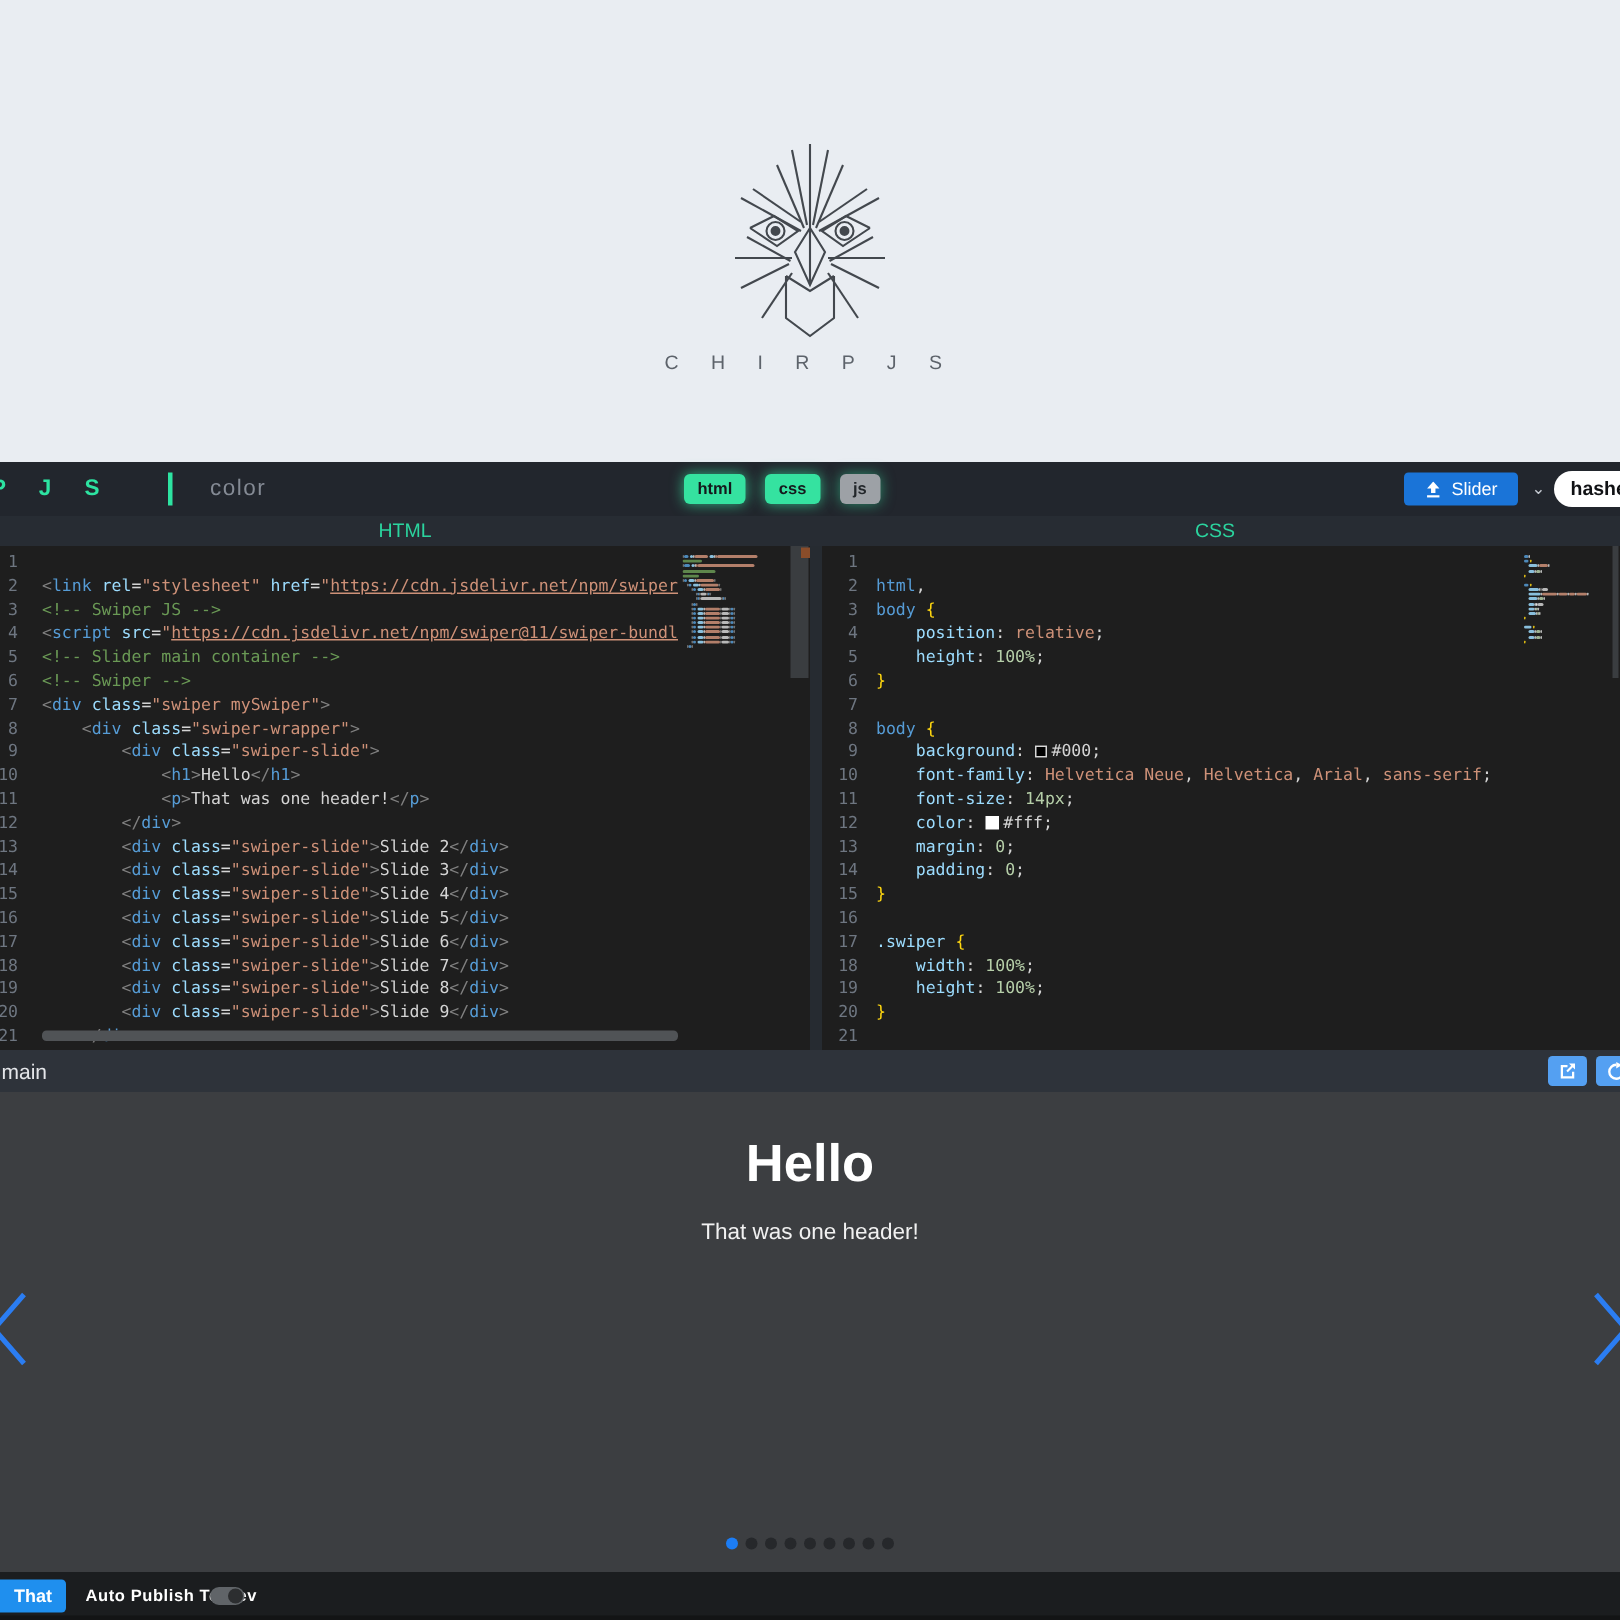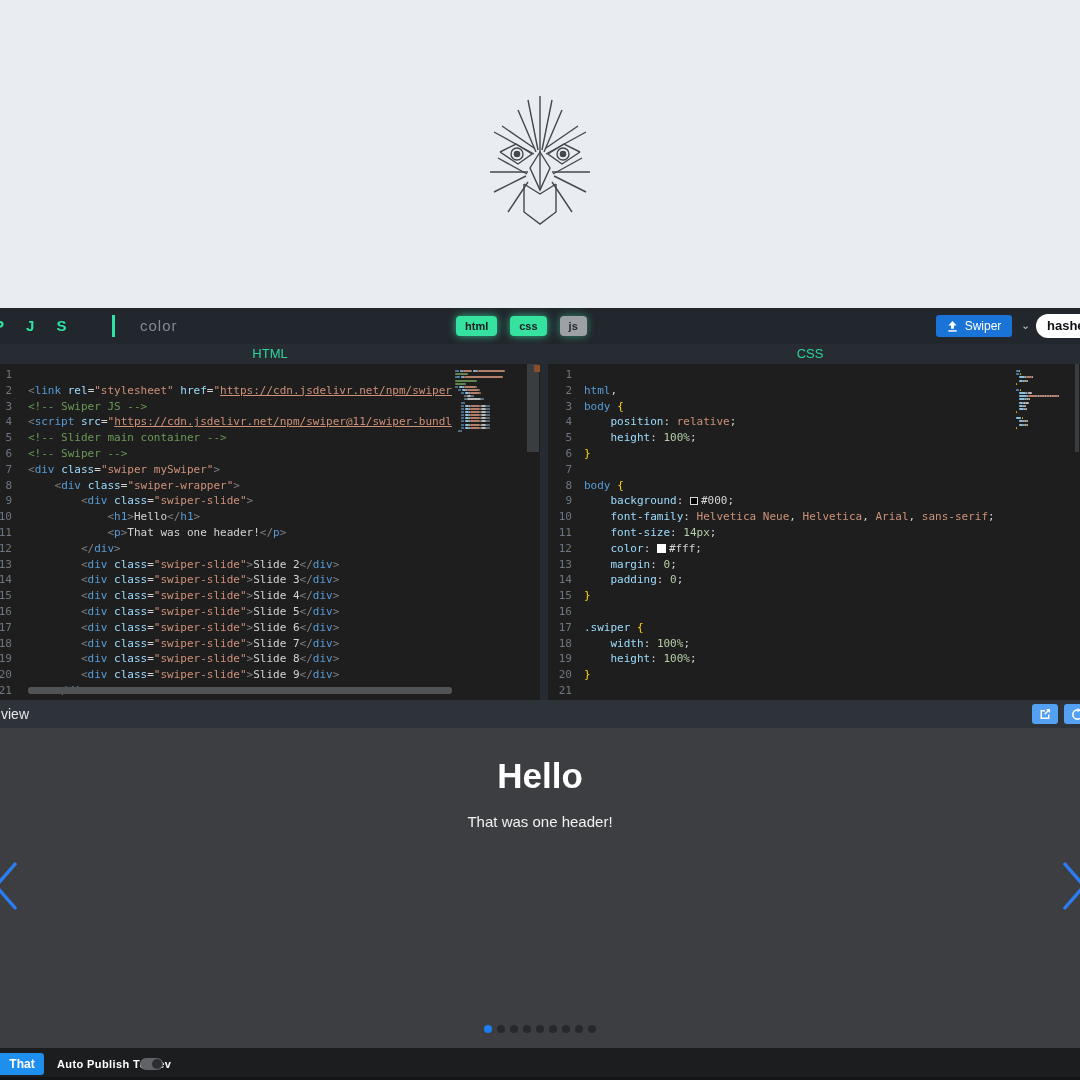--- a/index.html
+++ b/index.html
@@ -120,37 +120,38 @@
       <line x1="110" y1="78" x2="72" y2="78"></line>
       <line x1="18" y1="64" x2="47" y2="80"></line>
       <line x1="102" y1="64" x2="73" y2="80"></line>
       <line x1="14" y1="98" x2="46" y2="82"></line>
       <line x1="106" y1="98" x2="74" y2="82"></line>
       <line x1="28" y1="118" x2="48" y2="88"></line>
       <line x1="92" y1="118" x2="72" y2="88"></line>
       <path d="M44 90 L44 118 L60 130 L76 118 L76 90"></path>
       <path d="M44 90 L60 100 L76 90"></path>
     </svg>
+    <div class="brand">C H I R P J S</div>
   </div>
 
   <div class="toolbar">
     <div class="logo-text">P J S</div>
     <div class="tb-divider"></div>
     <div class="project-name">color</div>
     <div class="tabs">
       <div class="tab active">html</div>
       <div class="tab active">css</div>
       <div class="tab idle">js</div>
     </div>
     <div class="publish-btn">
       <svg width="11" height="11" viewBox="0 0 12 12">
         <path d="M6 0 L10.5 5 H7.6 V8.4 H4.4 V5 H1.5 Z" fill="#ffffff"></path>
         <rect x="1.5" y="10" width="9" height="1.6" fill="#ffffff"></rect>
       </svg>
-      <span>Swiper</span>
+      <span>Slider</span>
     </div>
     <div class="user-chev">⌄</div>
     <div class="user-pill">hashem</div>
   </div>
 
   <div class="ed-headers">
     <div class="ed-title left">HTML</div>
     <div class="ed-title right">CSS</div>
   </div>
 
@@ -258,21 +259,21 @@
         <div class="mini-line"><span style="width: 3px;"></span><span style="width: 4px; background: rgb(156, 220, 254);"></span><span style="width: 1px; background: rgb(212, 212, 212);"></span><span style="width: 3px; background: rgb(181, 206, 168);"></span><span style="width: 1px; background: rgb(212, 212, 212);"></span></div>
         <div class="mini-line"><span style="width: 1px; background: rgb(255, 215, 16);"></span></div>
         <div class="mini-line"></div>
       </div>
     <div class="vscroll">
       <div class="vthumb"></div>
     </div>
   </div>
 
   <div class="viewbar">
-    <div class="viewbar-label">view</div>
+    <div class="viewbar-label">main</div>
     <div class="vb-btn open">
       <svg width="12" height="12" viewBox="0 0 12 12">
         <path d="M1.5 3 H6 V4.5 H3 V10.5 H9 V7.5 H10.5 V12 H1.5 Z" fill="#ffffff" transform="translate(0,-1)"></path>
         <path d="M7 1 H11 V5 L9.5 3.5 L6.2 6.8 L5.2 5.8 L8.5 2.5 Z" fill="#ffffff"></path>
       </svg>
     </div>
     <div class="vb-btn refresh">
       <svg width="13" height="13" viewBox="0 0 14 14">
         <path d="M7 2 A5 5 0 1 0 12 7" fill="none" stroke="#ffffff" stroke-width="1.7"></path>
         <path d="M7 0 L11 2.2 L7 4.6 Z" fill="#ffffff"></path>

